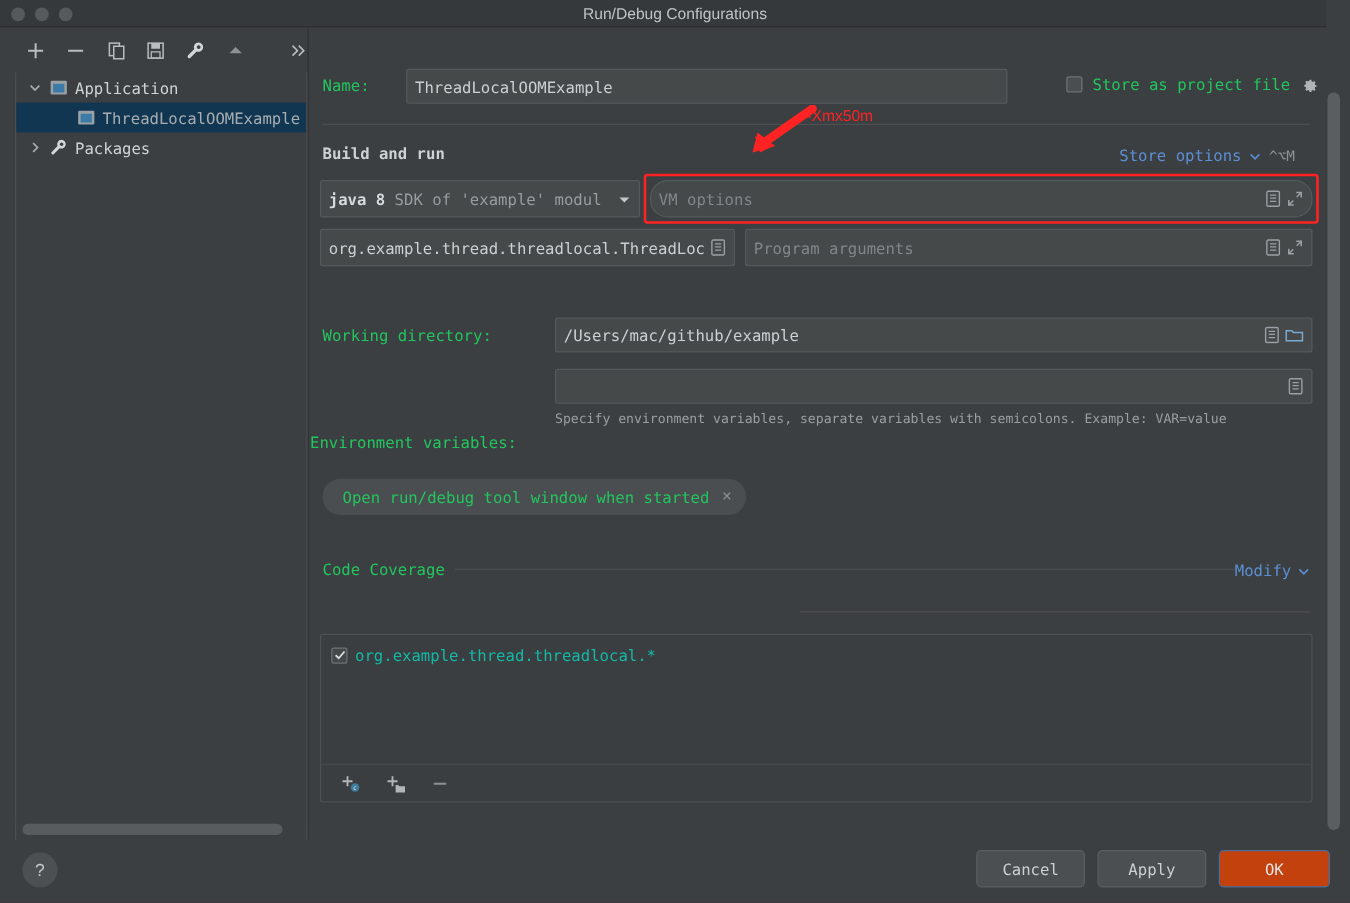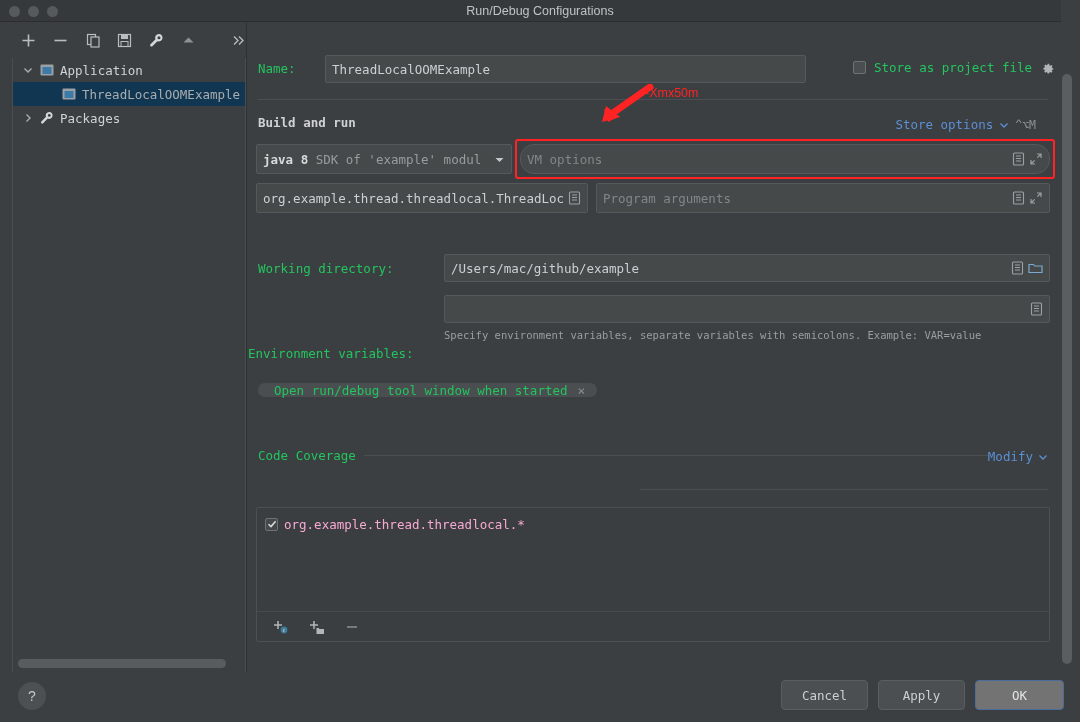--- a/index.html
+++ b/index.html
@@ -144,42 +144,42 @@
   #mainclass-field { position: absolute; left: 8px; top: 161px; width: 332px; height: 30px; }
   #progargs-field { position: absolute; left: 348px; top: 161px; width: 454px; height: 30px; }
 
   #wd-label { position: absolute; left: 10px; top: 239px; }
   #wd-field { position: absolute; left: 196px; top: 232px; width: 606px; height: 28px; }
   #env-label { position: absolute; left: 0; top: 280px; margin-top: 44px; }
   #env-field { position: absolute; left: 196px; top: 273px; width: 606px; height: 28px; }
   #env-hint { position: absolute; left: 196px; top: 307px; }
 
   .chip {
-    position: absolute; left: 10px; top: 361px; height: 14px;
+    position: absolute; left: 10px; top: 361px; height: 29px;
     background: #4a4e50; border-radius: 15px;
     display: flex; align-items: center; gap: 10px;
     padding: 0 12px 0 16px;
   }
   .chip .x { color: #8b8f92; font-size: 13px; }
 
   #section-coverage { position: absolute; left: 10px; top: 426px; }
   #coverage-rule { position: absolute; left: 116px; top: 433px; width: 625px; }
   #modify-cov { position: absolute; right: 32px; top: 425px; display: flex; align-items: center; gap: 5px; }
 
   #pkg-label { position: absolute; left: 10px; top: 460px; }
   #pkg-rule { position: absolute; left: 392px; top: 467px; width: 408px; }
 
   .listbox {
     position: absolute; left: 8px; top: 485px; width: 794px; height: 135px;
     background: #3b3e40; border: 1px solid #4d5052; border-radius: 2px;
   }
   .list-item {
     display: flex; align-items: center; gap: 6px;
     height: 22px; padding: 0 8px; margin-top: 5px;
-    font-family: "DejaVu Sans Mono", monospace; font-size: 12.5px; color: #f9a8d4;
+    font-family: "DejaVu Sans Mono", monospace; font-size: 12.5px; color: #14b8a6;
   }
   .list-toolbar {
     position: absolute; left: 0; bottom: 0; width: 100%; height: 30px;
     display: flex; align-items: center; gap: 14px; padding-left: 12px;
     border-top: 1px solid #474a4c;
   }
   .list-toolbar .ti { width: 22px; height: 20px; display: flex; align-items: center; justify-content: center; color: #b2b6b9; }
 
   
   .vscroll-thumb {
@@ -200,21 +200,21 @@
   }
   .btn {
     position: absolute; top: 8px; height: 30px;
     border-radius: 4px;
     display: flex; align-items: center; justify-content: center;
     font-family: "DejaVu Sans Mono", monospace; font-size: 12.5px;
     color: #cdd0d2; background: #4b4f51; border: 1px solid #5a5e60;
   }
   #btn-cancel { left: 781px; width: 87px; }
   #btn-apply  { left: 878px; width: 87px; }
-  #btn-ok     { left: 975px; width: 89px; background: #737373; border-color: #4a6d9c; color: #e2e5e7; }
+  #btn-ok     { left: 975px; width: 89px; background: #c2410c; border-color: #4a6d9c; color: #e2e5e7; }
 
   
   .anno-text {
     position: absolute; left: 645px; top: 86px;
     font-family: "Liberation Sans", sans-serif;
     font-size: 12.5px; color: #ff2323;
   }
   .anno-arrow { position: absolute; left: 590px; top: 84px; pointer-events: none; }
 </style>
 </head>

